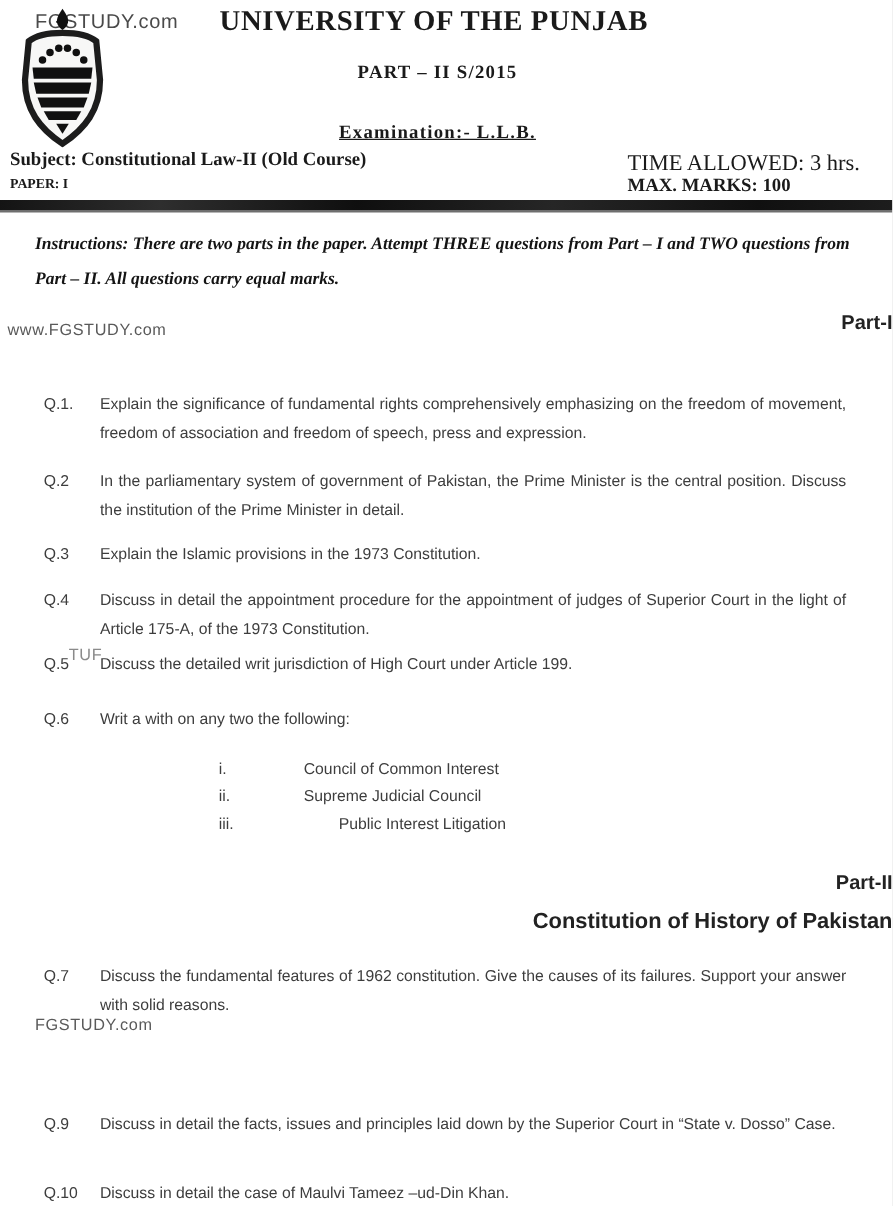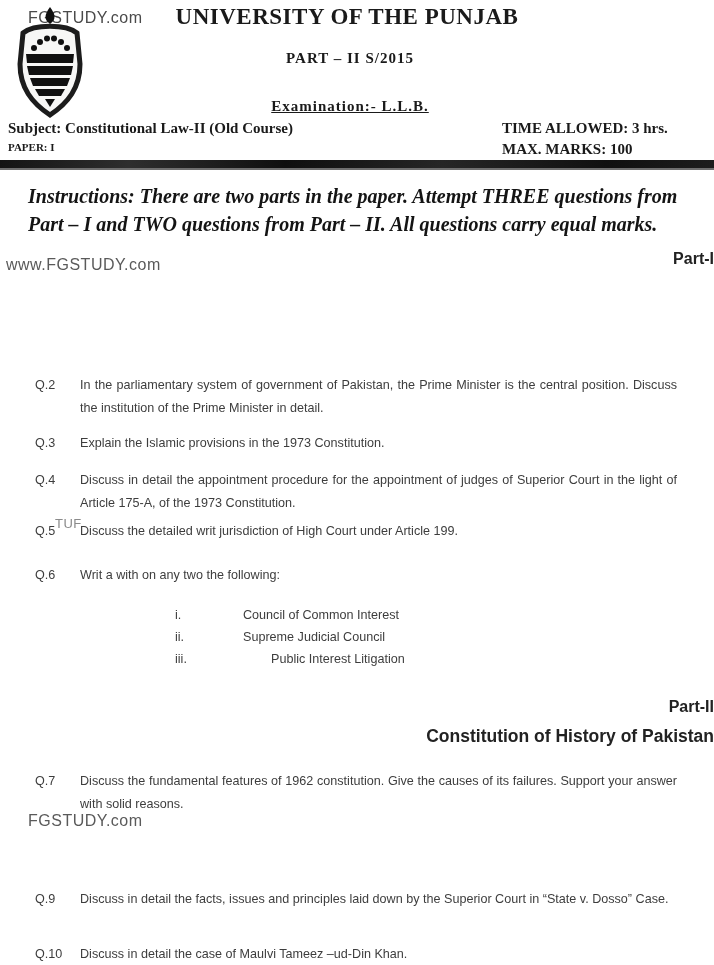--- a/index.html
+++ b/index.html
@@ -12,21 +12,21 @@
     font-family: "Liberation Serif", serif;
     color: #1a1a1a;
     overflow: hidden;
     margin: 0 auto;
   }
   
   .wm {
     position: absolute;
     font-family: "Liberation Sans", sans-serif;
     color: #5a5a5a;
-    font-size: 16px;
+    font-size: 13px;
     letter-spacing: 0.5px;
     z-index: 1;
   }
   .wm-top-left { left: 28px; top: 9px; font-size: 16px; color: #4a4a4a; }
   .wm-part1 { left: 6px; top: 256px; }
   .wm-q5 { left: 55px; top: 516px; color: #8a8a8a; font-size: 13px; }
   .wm-q8 { left: 28px; top: 812px; }
   
   .logo {
     position: absolute; left: 14px; top: 6px; width: 72px; height: 112px; z-index: 2;
@@ -50,32 +50,32 @@
   .roll-box {
     position: absolute; left: 496px; top: 44px; width: 214px; height: 60px;
     border: 3px dotted #0a0a0a; border-radius: 6px;
     display: flex; align-items: center;
     padding-left: 14px;
     font-size: 14px; font-weight: 700; letter-spacing: 0.5px;
   }
   
   .subject-label { position: absolute; left: 8px; top: 120px; font-size: 15px; font-weight: 700; }
   .paper-label   { position: absolute; left: 8px; top: 141px; font-size: 11px; font-weight: 700; }
-  .time-allowed  { position: absolute; left: 502px; top: 120px; font-size: 15px; font-weight: 700; }
+  .time-allowed  { position: absolute; left: 502px; top: 120px; font-size: 18px; font-weight: 400; }
   .max-marks     { position: absolute; left: 502px; top: 141px; font-size: 15px; font-weight: 700; }
   .thick-rule {
     position: absolute; left: 0; top: 160px; width: 714px; height: 10px;
     background: linear-gradient(90deg, #141414, #2e2e2e 18%, #0f0f0f 40%, #262626 62%, #101010 85%, #1d1d1d);
     border-bottom: 2px solid #6f6f6f;
   }
   .instructions {
     position: absolute; left: 28px; top: 182px; width: 660px;
     font-family: "Liberation Serif", serif;
     font-style: italic; font-weight: 700;
-    font-size: 20px; line-height: 28px;
+    font-size: 14px; line-height: 28px;
     color: #141414;
   }
   
   .part-heading {
     position: absolute; left: 0; width: 714px;
     text-align: right;
     font-family: "Liberation Sans", sans-serif;
     font-weight: 700; font-size: 16px; color: #222;
   }
   .h-part1 { top: 250px; }
@@ -150,20 +150,24 @@
   <div class="subject-label">Subject: Constitutional Law-II (Old Course)</div>
   <div class="paper-label">PAPER: I</div>
   <div class="time-allowed">TIME ALLOWED: 3 hrs.</div>
   <div class="max-marks">MAX. MARKS: 100</div>
   <div class="thick-rule"></div>
 
   <div class="instructions">Instructions: There are two parts in the paper. Attempt THREE questions from Part – I and TWO questions from Part – II. All questions carry equal marks.</div>
 
   <div class="part-heading h-part1">Part-I</div>
 
+  <div class="q q1">
+    <span class="qno">Q.1.</span>
+    <span class="qtext">Explain the significance of fundamental rights comprehensively emphasizing on the freedom of movement, freedom of association and freedom of speech, press and expression.</span>
+  </div>
   <div class="q q2">
     <span class="qno">Q.2</span>
     <span class="qtext">In the parliamentary system of government of Pakistan, the Prime Minister is the central position. Discuss the institution of the Prime Minister in detail.</span>
   </div>
   <div class="q q3">
     <span class="qno">Q.3</span>
     <span class="qtext">Explain the Islamic provisions in the 1973 Constitution.</span>
   </div>
   <div class="q q4">
     <span class="qno">Q.4</span>

